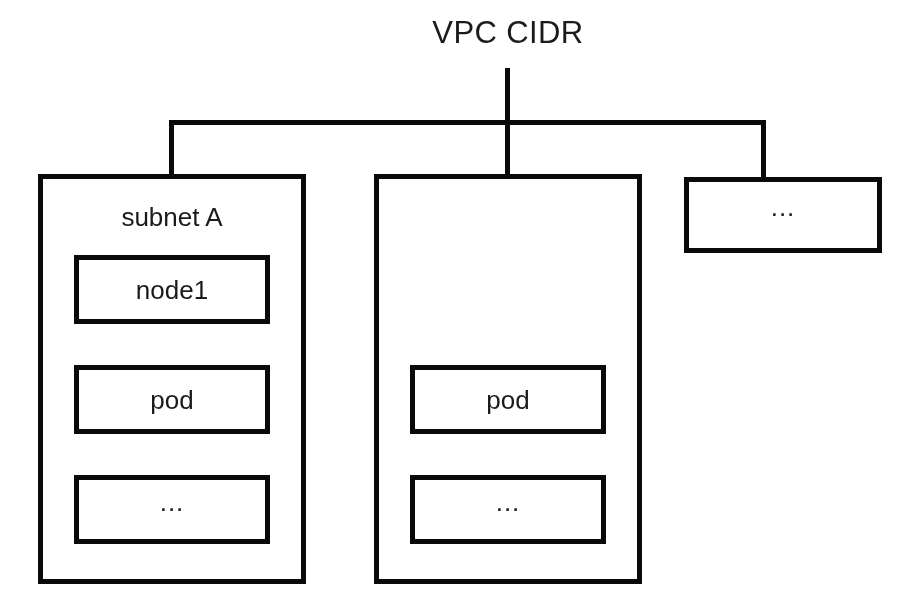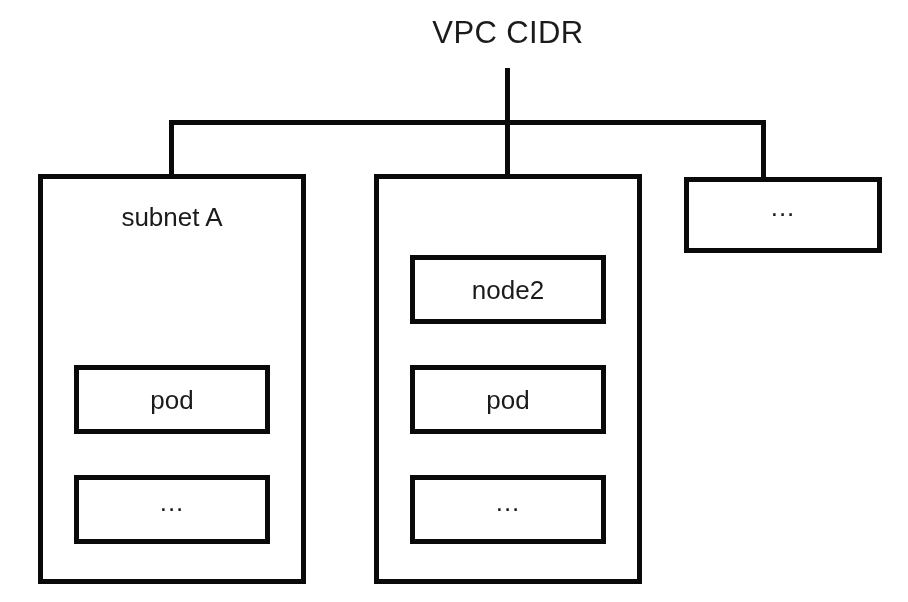--- a/index.html
+++ b/index.html
@@ -137,35 +137,35 @@
 
   <div class="line line-v stem-top"></div>
   <div class="line line-h bus"></div>
   <div class="line line-v drop-a"></div>
   <div class="line line-v drop-b"></div>
   <div class="line line-v drop-c"></div>
 
   <div class="box subnet subnet-a">
     <div class="subnet-title">subnet A</div>
 
+    <div class="inner inner-1">
+      <span class="inner-label">node1</span>
+    </div>
 
     <div class="inner inner-2">
       <span class="inner-label">pod</span>
     </div>
 
     <div class="inner inner-3">
       <span class="inner-label ellipsis">...</span>
     </div>
   </div>
 
   <div class="box subnet subnet-b">
 
-    <div class="inner inner-1">
-      <span class="inner-label">node2</span>
-    </div>
 
     <div class="inner inner-2">
       <span class="inner-label">pod</span>
     </div>
 
     <div class="inner inner-3">
       <span class="inner-label ellipsis">...</span>
     </div>
   </div>
 

